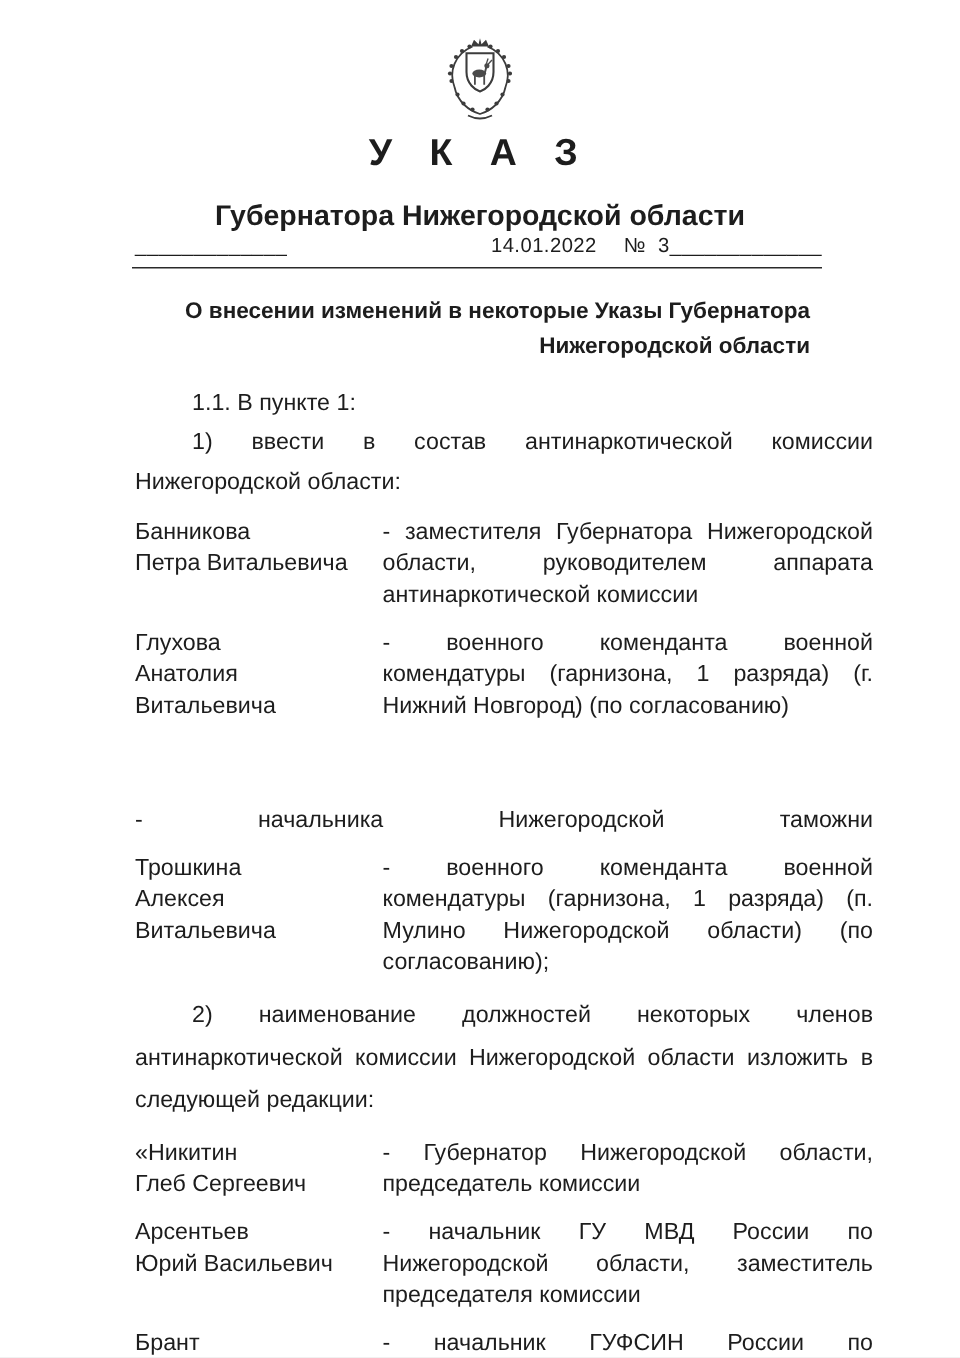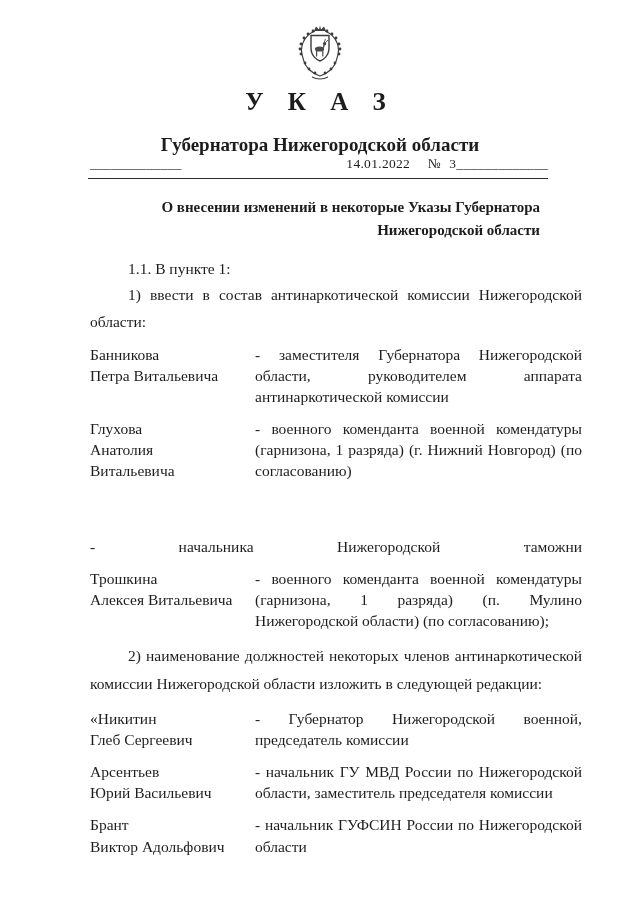--- a/index.html
+++ b/index.html
@@ -1,19 +1,19 @@
 <!DOCTYPE html>
 <html><head>
 <meta charset="utf-8">
 <style>
   html,body { margin:0; padding:0; background:#e8e8e8; }
   .page {
     width:640px; height:905px; margin:0 auto; position:relative;
     background:#ffffff; color:#1d1d1d;
-    font-family:Liberation Serif, serif;
+    font-family:Liberation Sans, sans-serif;
     overflow:hidden;
   }
   .emblem { position:absolute; top:24px; left:50%; transform:translateX(-50%); }
   .doc-title {
     position:absolute; top:88px; left:0; width:100%; margin:0;
     text-align:center; font-size:25px; font-weight:bold; letter-spacing:9px;
   }
   .doc-subtitle {
     position:absolute; top:134px; left:0; width:100%; margin:0;
     text-align:center; font-size:19px; font-weight:bold;
@@ -148,21 +148,21 @@
           <div class="row-desc">- военного коменданта военной комендатуры (гарнизона, 1 разряда) (п. Мулино Нижегородской области) (по согласованию);</div>
         </div>
       </div>
 
     <p class="para tall">2) наименование должностей некоторых членов антинаркотической комиссии Нижегородской области изложить в следующей редакции:</p>
 
     <div class="rows" id="rows2">
         <div class="row">
           <div class="row-name">«Никитин
 Глеб Сергеевич</div>
-          <div class="row-desc">- Губернатор Нижегородской военной, председатель комиссии</div>
+          <div class="row-desc">- Губернатор Нижегородской области, председатель комиссии</div>
         </div>
         <div class="row">
           <div class="row-name">Арсентьев
 Юрий Васильевич</div>
           <div class="row-desc">- начальник ГУ МВД России по Нижегородской области, заместитель председателя комиссии</div>
         </div>
         <div class="row">
           <div class="row-name">Брант
 Виктор Адольфович</div>
           <div class="row-desc">- начальник ГУФСИН России по Нижегородской области</div>

